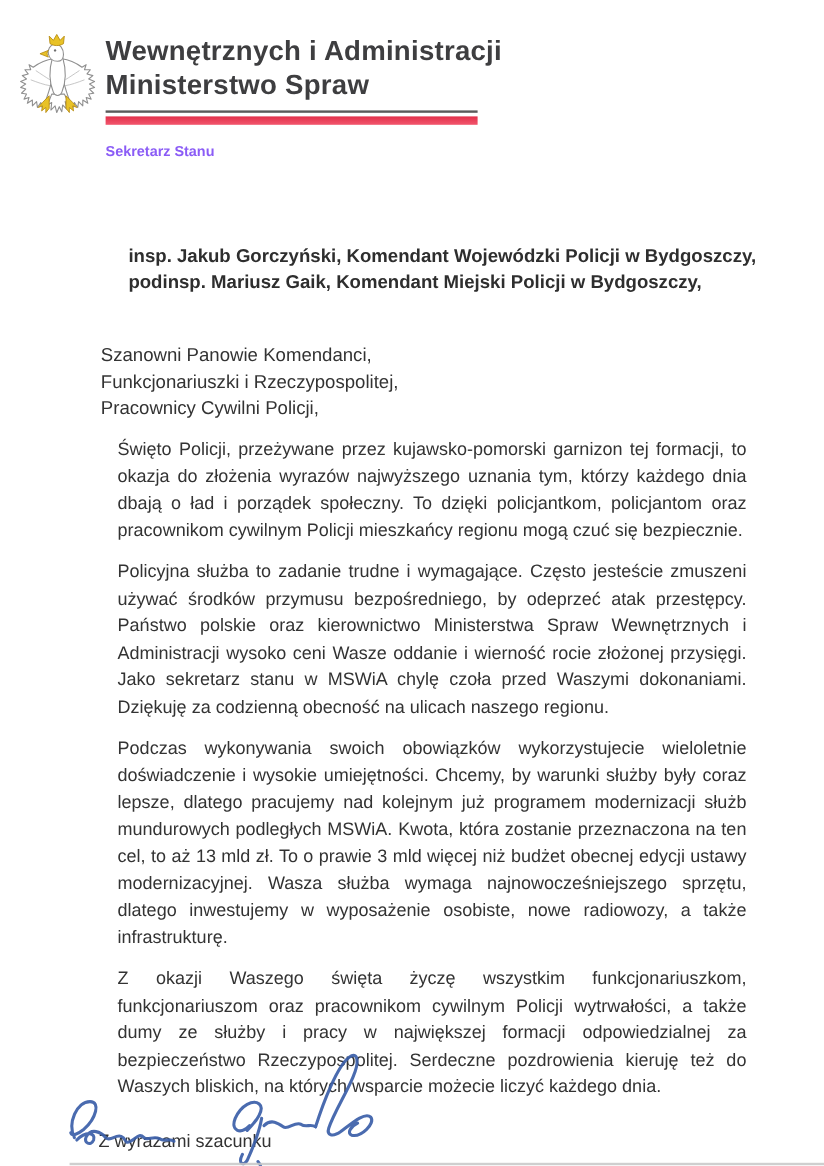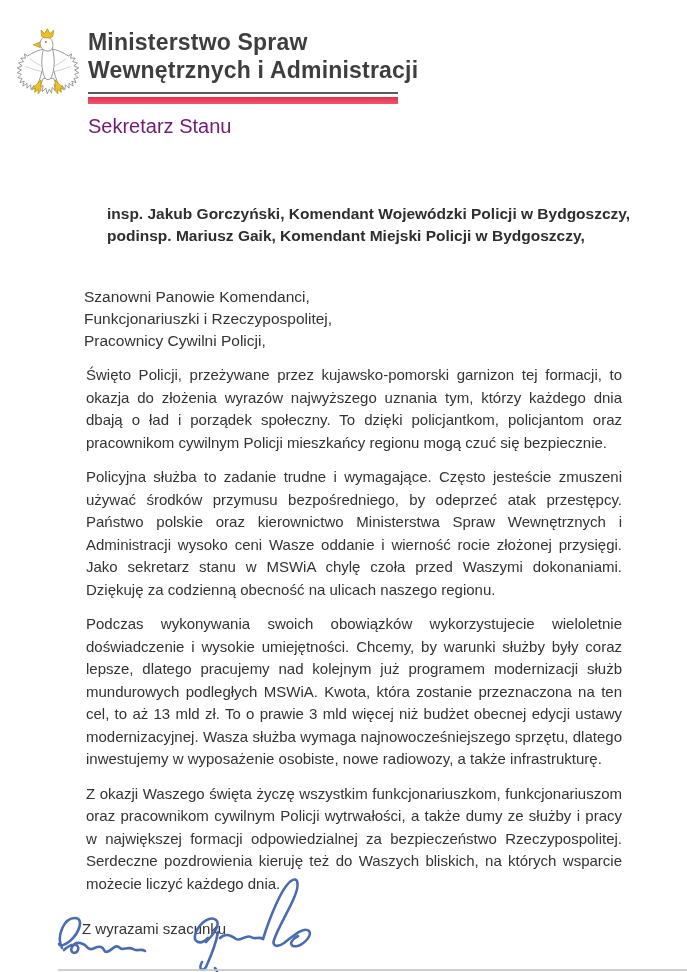--- a/index.html
+++ b/index.html
@@ -20,38 +20,38 @@
   .ministry{
     position:absolute;left:88px;top:28px;
     font-size:23px;line-height:28px;font-weight:600;
     color:#3e3e40;letter-spacing:.2px;
   }
   .rule{position:absolute;left:88px;top:92px;width:310px;}
   .rule-dark{height:2px;background:#5a5a5a;}
   .rule-red{height:7px;margin-top:3px;background:linear-gradient(#e2304a,#f2566d);}
   .sender{
     position:absolute;left:88px;top:115px;
-    font-size:20px;line-height:23px;color:#701a75;
+    font-size:12px;line-height:23px;color:#8b5cf6;font-weight:bold;
   }
   
   .recipients{
     position:absolute;left:85px;top:203px;
     font-size:15.5px;line-height:22px;font-weight:700;color:#2e2e2e;margin-left:22px;
   }
   .salutation{
     position:absolute;left:84px;top:286px;
     font-size:15.5px;line-height:22px;color:#333;
   }
   
   .body-text{
     position:absolute;left:82px;top:364px;width:540px;
     font-size:15px;line-height:22.5px;color:#333;
   }
   .body-text p{
-    margin:0 0 12px 4px;
+    margin:0 0 12px 16px;
     text-align:justify;
   }
   .closing{margin-top:23px;text-align:left;}
   
   .signature{
     position:absolute;left:48px;top:876px;
     width:276px;height:96px;
   }
   
   .scan-edge{
@@ -90,22 +90,22 @@
         <path d="M41,12 L40,3 L45,8 L49,1 L53,8 L58,3 L57,12 C52,15 46,15 41,12 Z"></path>
         <path d="M39,20 L29,24 L39,28 C37,25 37,22 39,20 Z"></path>
         <path d="M40,74 L32,82 L27,88 L32,86 L31,92 L36,88 L36,94 L40,89 Z"></path>
         <path d="M60,74 L68,82 L73,88 L68,86 L69,92 L64,88 L64,94 L60,89 Z"></path>
       </g>
       <circle cx="47" cy="20" r="1.4" fill="#6f6f6f"></circle>
     </svg>
   </div>
 
   <div class="ministry">
+    <div>Wewnętrznych i Administracji</div>
     <div>Ministerstwo Spraw</div>
-    <div>Wewnętrznych i Administracji</div>
   </div>
 
   <div class="rule">
     <div class="rule-dark"></div>
     <div class="rule-red"></div>
   </div>
 
   <div class="sender">
     <div>Sekretarz Stanu</div>
   </div>

